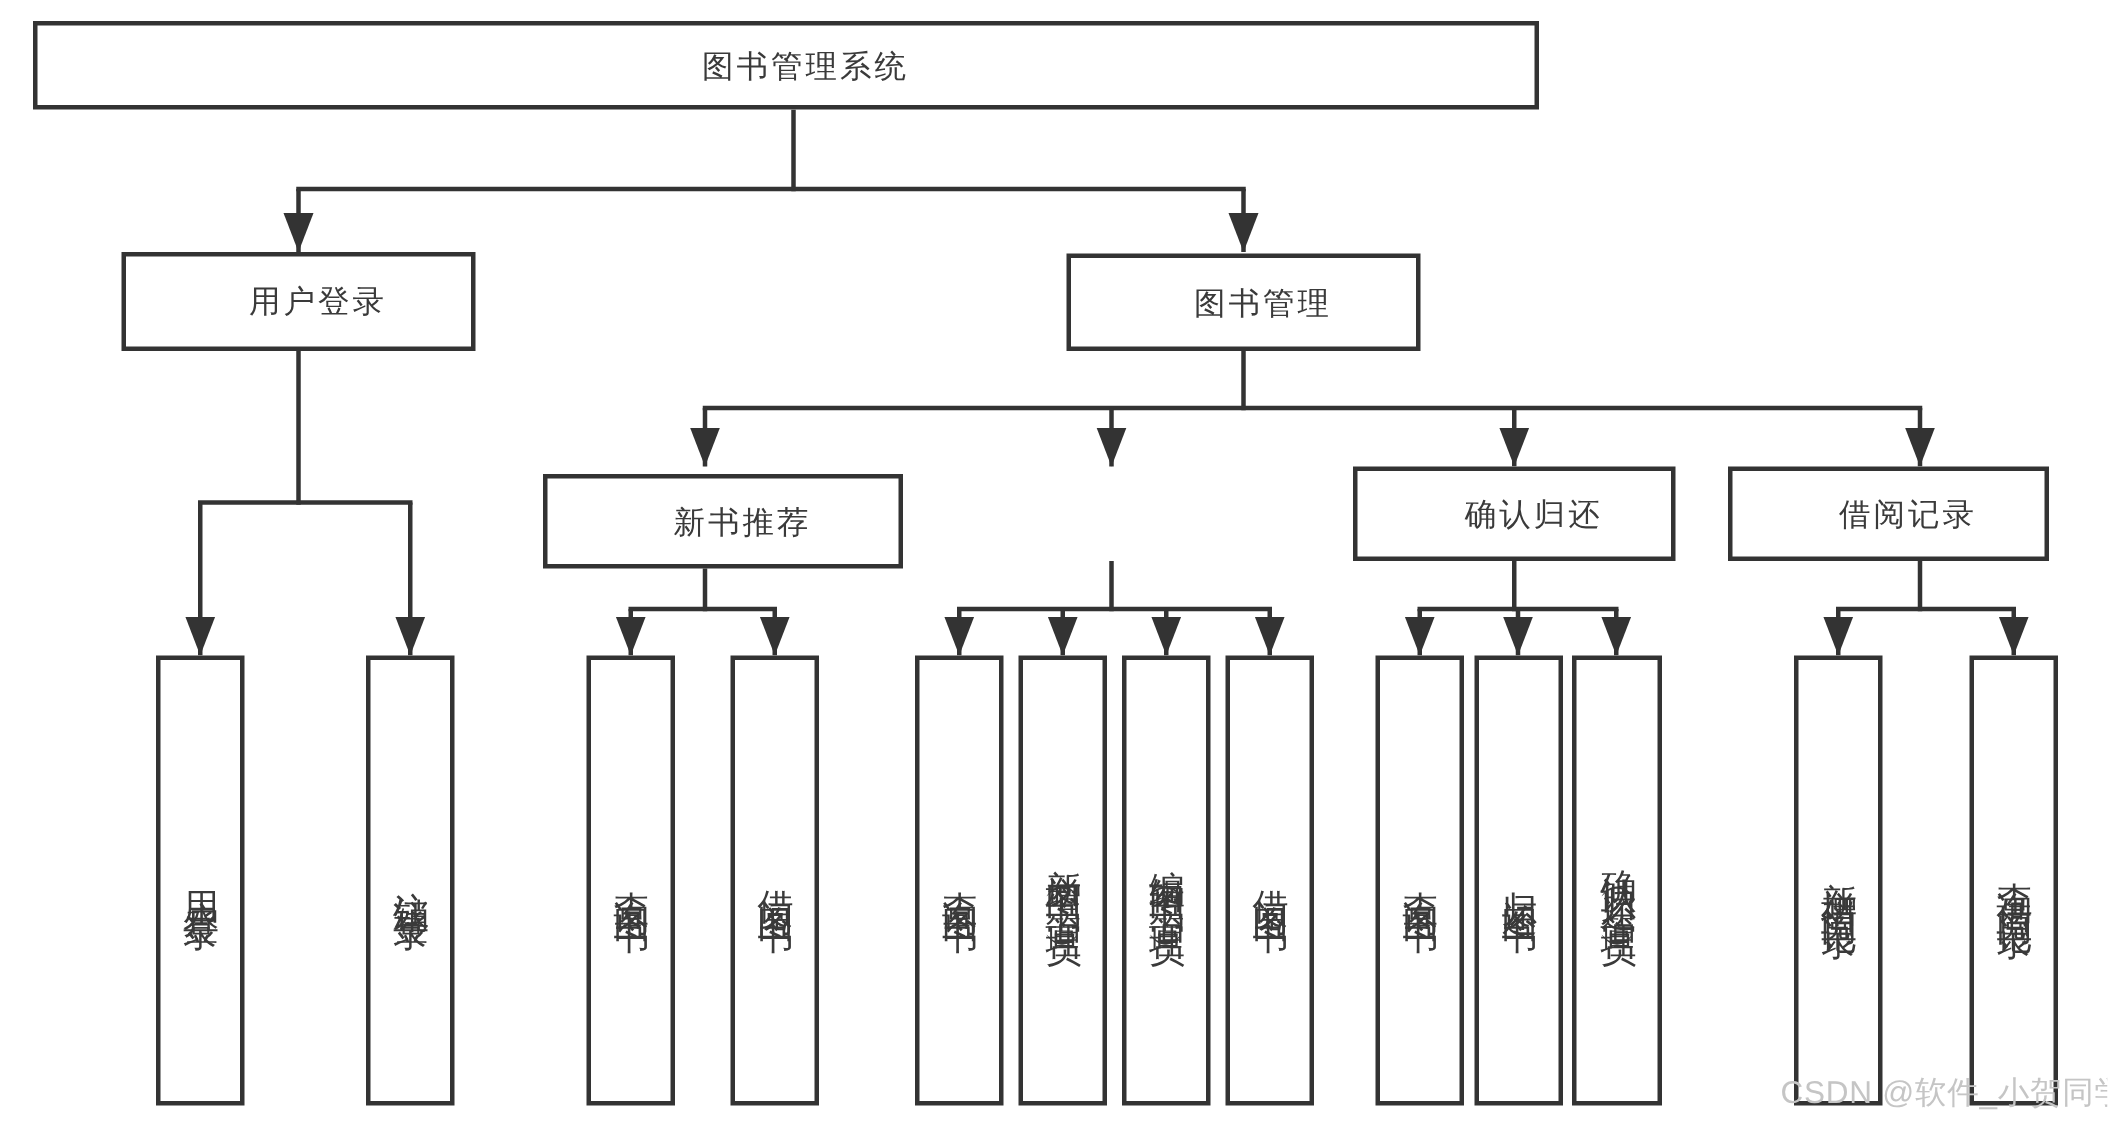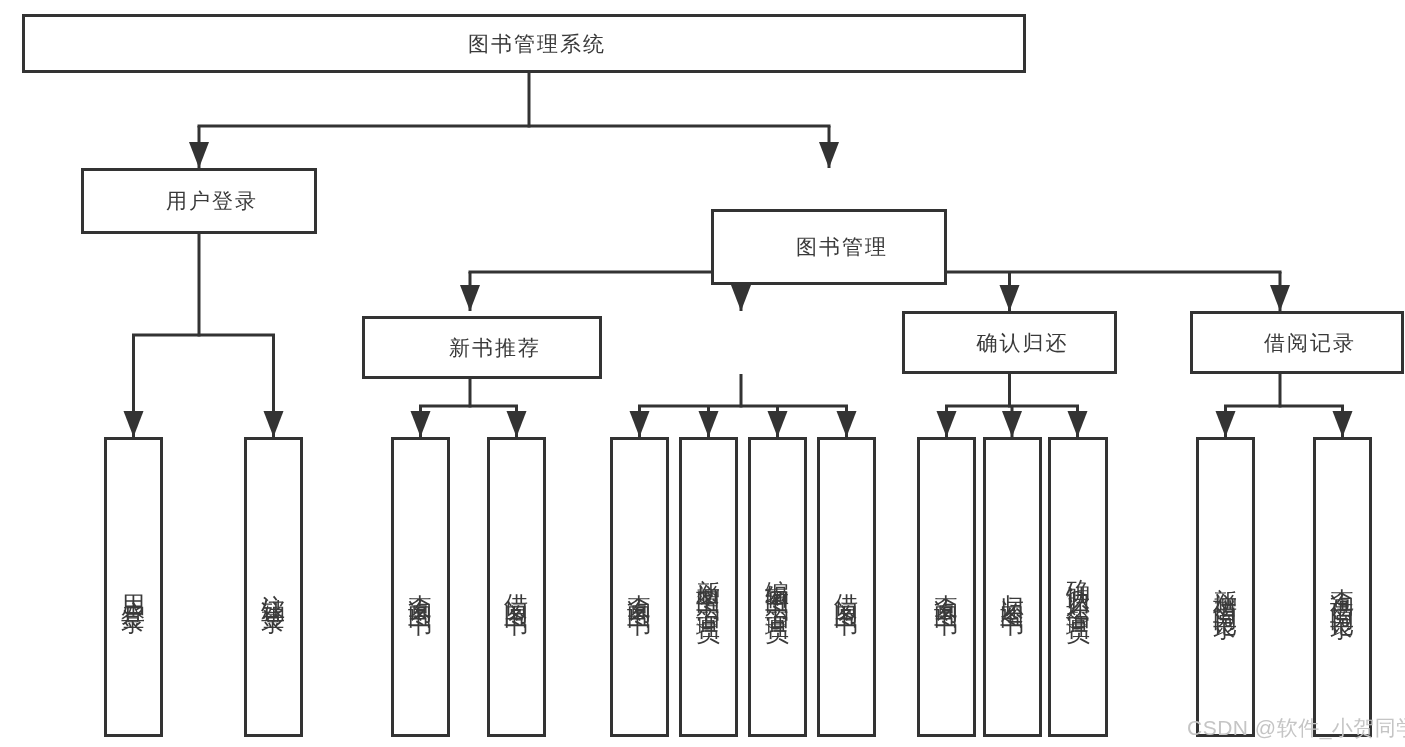--- a/index.html
+++ b/index.html
@@ -105,25 +105,25 @@
       <path d="M1280,374 V407.5"></path>
       <path d="M1224,406 H1344"></path>
       <line x1="1225.5" y1="406" x2="1225.5" y2="437" marker-end="url(#arw)"></line>
       <line x1="1342.5" y1="406" x2="1342.5" y2="437" marker-end="url(#arw)"></line>
     </g>
   </svg>
 
   <div class="node hnode" style="left:22px; top:14px; width:1004px; height:59px;">图书管理系统</div>
 
   <div class="node hnode" style="left:81px; top:168px; width:236px; height:66px;">用户登录</div>
-  <div class="node hnode" style="left:711px; top:169px; width:236px; height:76px;margin-top:40px;">图书管理</div>
+  <div class="node hnode" style="left:711px; top:169px; width:236px; height:65px;">图书管理</div>
 
   <div class="node hnode" style="left:362px; top:316px; width:240px; height:63px;">新书推荐</div>
   <div class="node hnode" style="left:902px; top:311px; width:215px; height:63px;">确认归还</div>
-  <div class="node hnode" style="left:1190px; top:311px; width:214px; height:63px;">借阅记录</div>
+  <div class="node hnode" style="left:1152px; top:311px; width:214px; height:63px;">借阅记录</div>
 
   <div class="node vnode" style="left:104px; top:437px; width:59px; height:300px;">用户登录</div>
   <div class="node vnode" style="left:244px; top:437px; width:59px; height:300px;">注销登录</div>
 
   <div class="node vnode" style="left:391px; top:437px; width:59px; height:300px;">查询图书</div>
   <div class="node vnode" style="left:487px; top:437px; width:59px; height:300px;">借阅图书</div>
 
   <div class="node vnode" style="left:610px; top:437px; width:59px; height:300px;">查询图书</div>
   <div class="node vnode" style="left:679px; top:437px; width:59px; height:300px;">新增图书（管理员）</div>
   <div class="node vnode" style="left:748px; top:437px; width:59px; height:300px;">编辑图书（管理员）</div>

